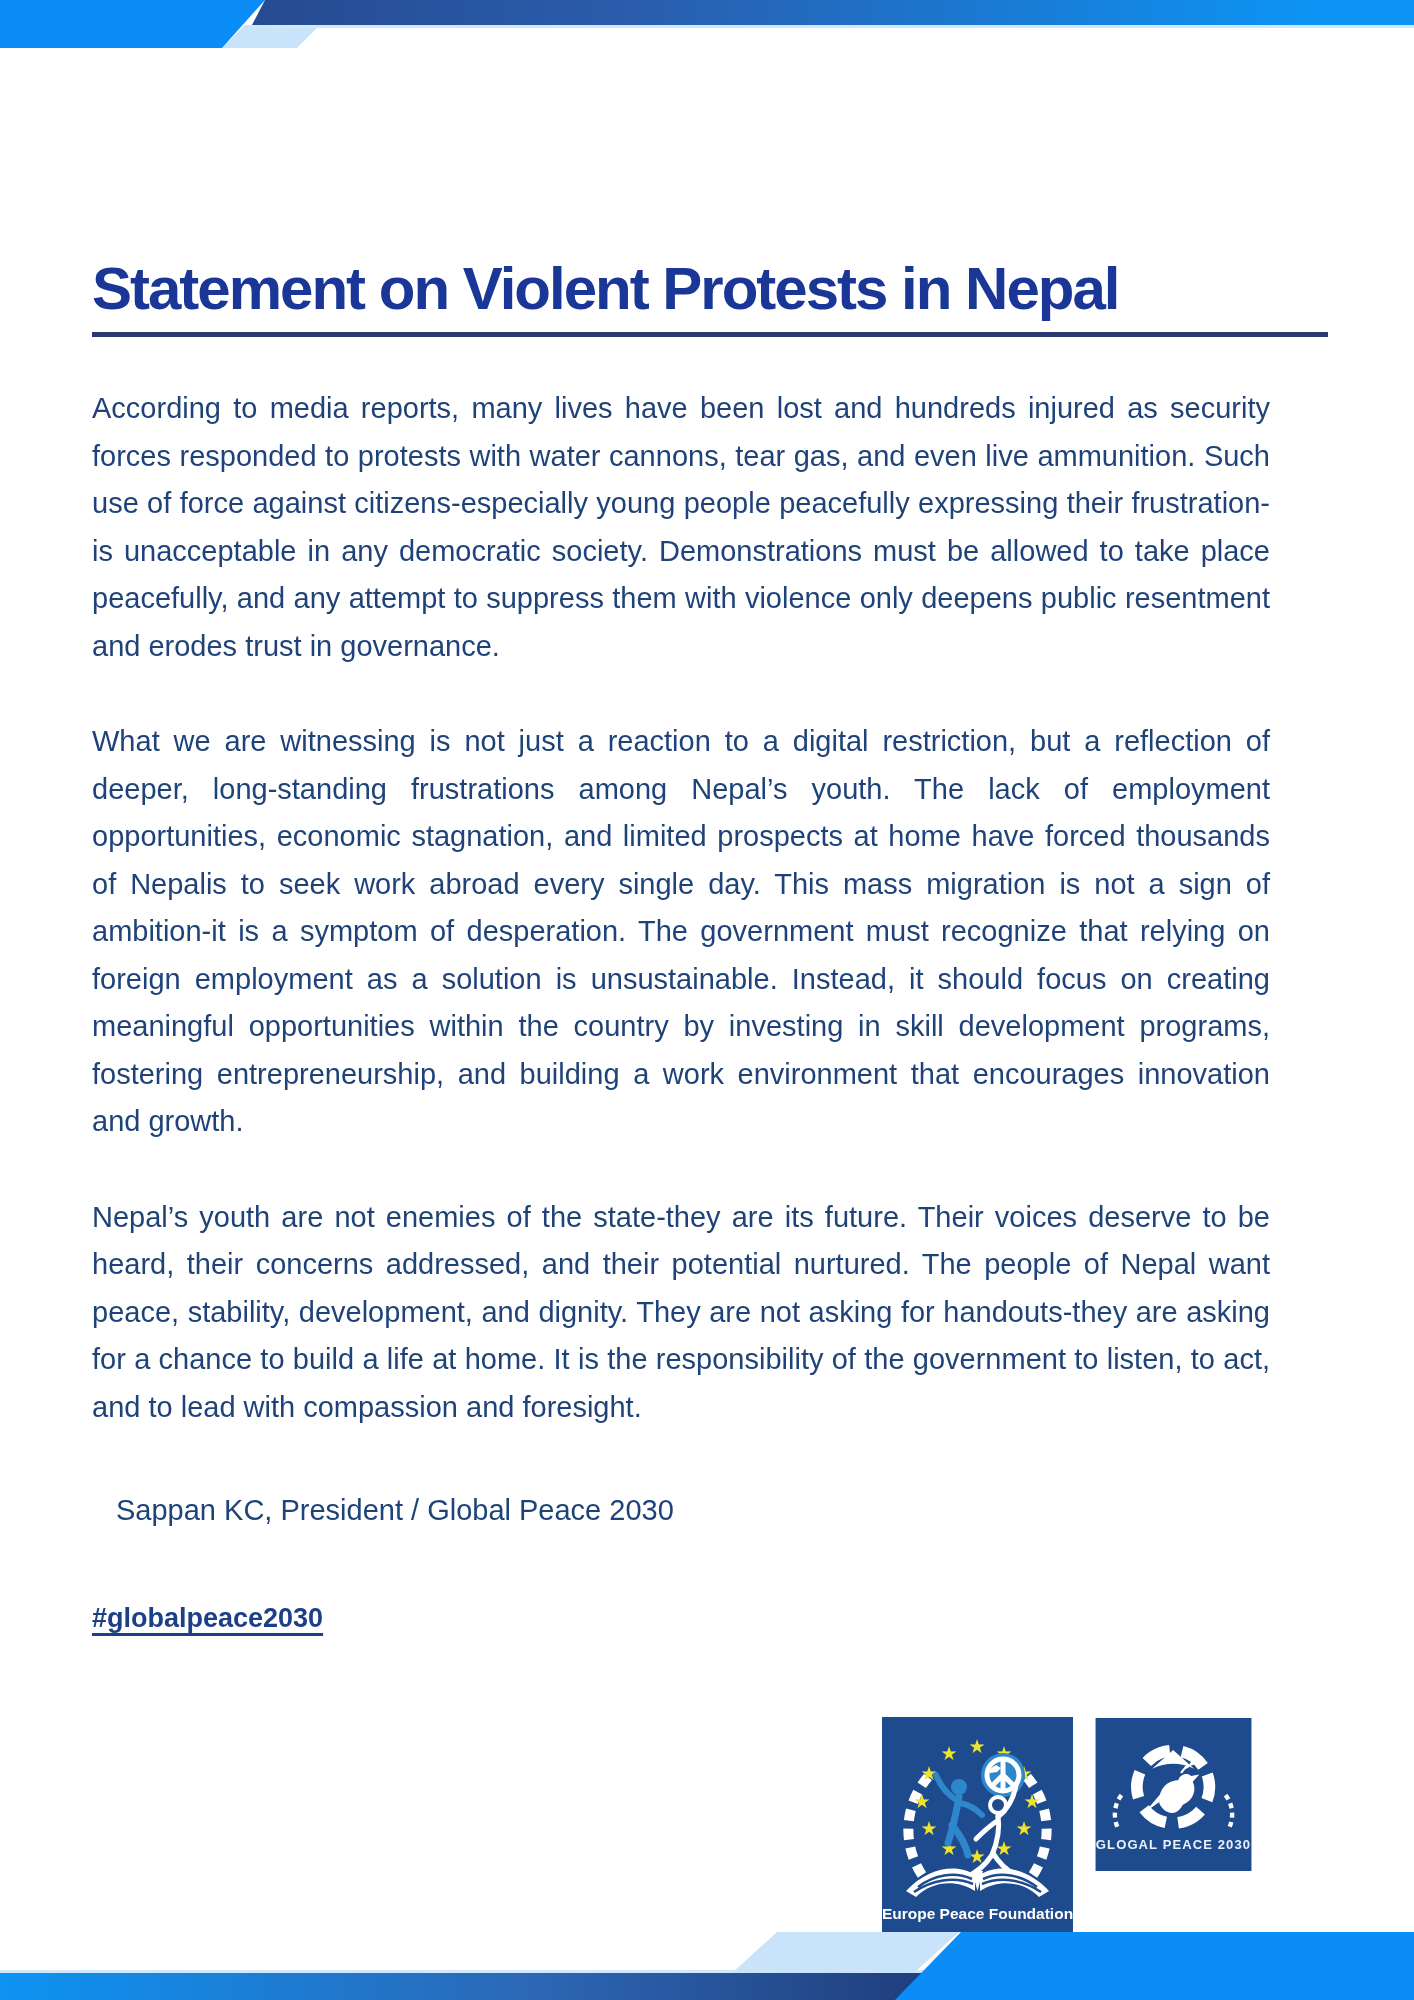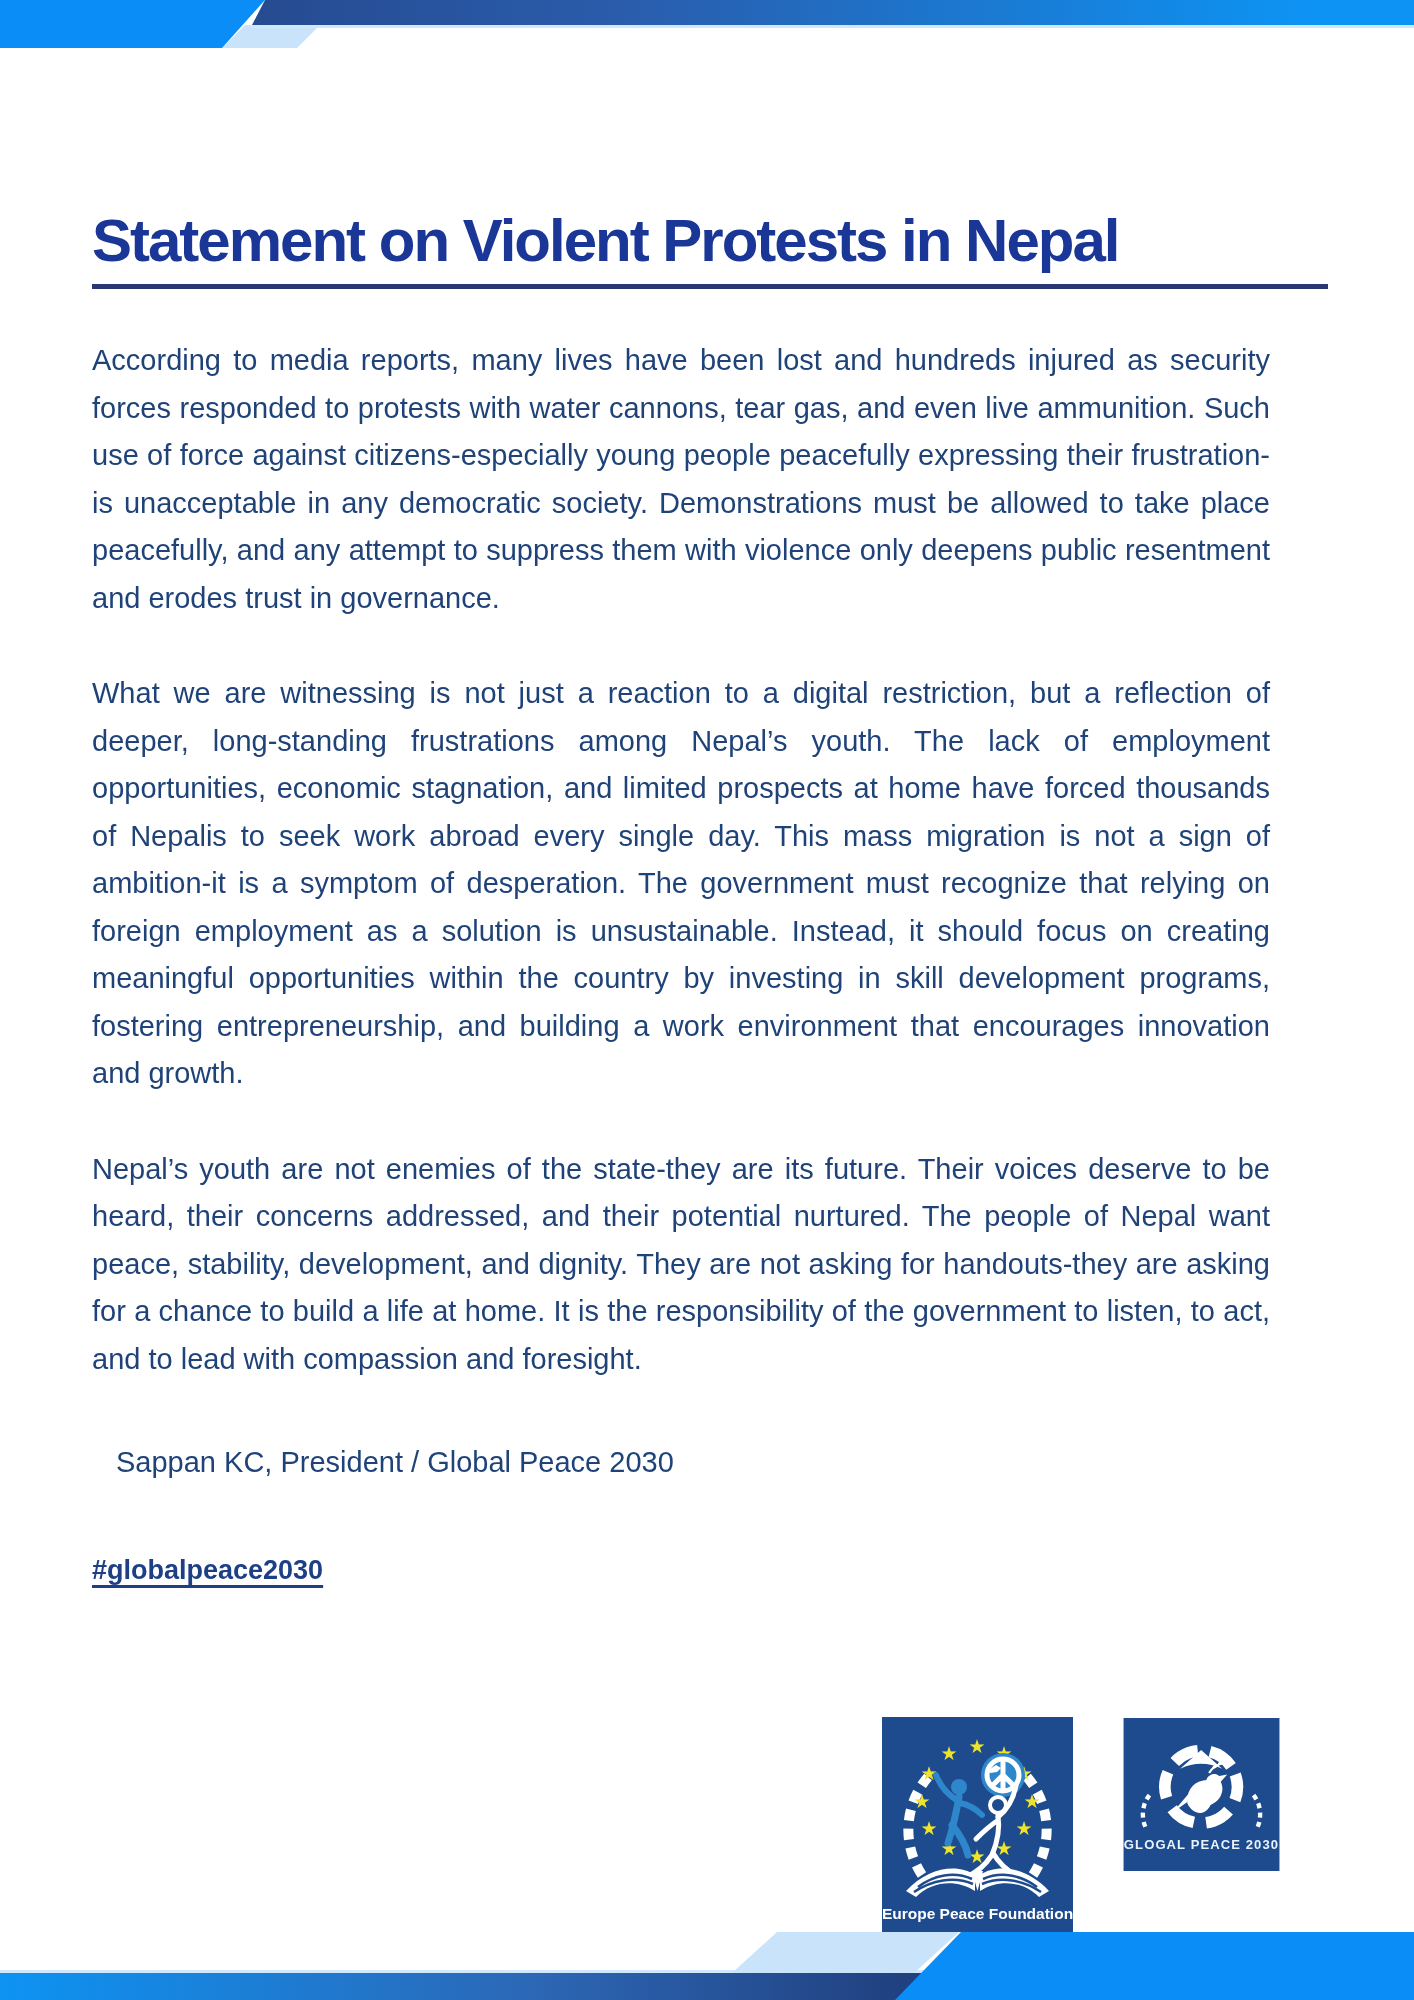--- a/index.html
+++ b/index.html
@@ -53,41 +53,41 @@
     background:#c9e3fb;
     clip-path:polygon(57px 0,239px 0,194px 100%,12px 100%);
     z-index:3;
   }
   
   .content {
     position:absolute; top:210px; left:92px; width:1236px; z-index:5;
   }
   h1.doc-title {
     font-size:60px; line-height:62px; font-weight:700; letter-spacing:-2px;
-    color:#1a3697; margin-bottom:12px; white-space:nowrap;
+    color:#1a3697; margin-bottom:12px; white-space:nowrap;margin-top:48px;
   }
   .title-rule { width:1236px; height:5px; background:#2b3770; }
   .body-text { width:1178px; }
   .body-text p {
     font-size:29px; line-height:47.5px; color:#1f4379;
     text-align:justify; margin-top:48px;
   }
   .body-text p.first { margin-top:61px; }
   .signature {
     font-size:29px; line-height:47.5px; color:#1f4379; margin-top:56px;margin-left:24px;
   }
   .hashtag {
     display:inline-block; margin-top:60px;
     font-size:27px; line-height:47.5px; font-weight:700; color:#1c3f86;
     text-decoration:underline; text-decoration-thickness:3px; text-underline-offset:6px;
   }
   
   .logo { position:absolute; z-index:5; }
   .logo-epf { left:882px; top:1717px; width:191px; height:215px; }
-  .logo-gp  { left:1094px; top:1718px; width:215px; height:153px; }
+  .logo-gp  { left:1066px; top:1718px; width:215px; height:153px; }
   .logo svg { display:block; width:100%; height:100%; }
   .lg-bg   { fill:#1d4b8e; }
   .lg-wht  { fill:#ffffff; }
   .lg-wstk { stroke:#ffffff; fill:none; }
   .lg-bstk { stroke:#2f87cb; fill:none; }
   .lg-blu  { fill:#2f87cb; }
   .lg-star { fill:#f0e42a; font-size:19px; font-family:"DejaVu Sans",sans-serif; }
   .lg-cap1 { fill:#ffffff; font-weight:700; font-size:15.5px; font-family:"Liberation Sans",sans-serif; }
   .lg-cap2 { fill:#eaf3fc; font-weight:600; font-size:18px; letter-spacing:1.5px; font-family:"Liberation Sans",sans-serif; }
   .lg-thin { stroke:#1d4b8e; fill:none; }

